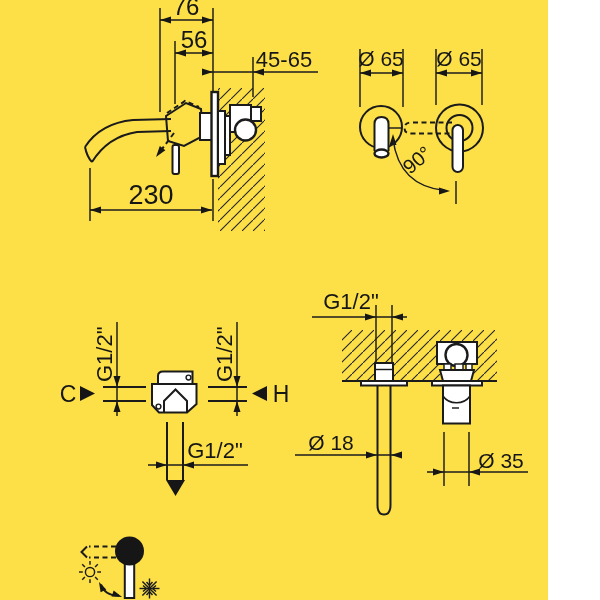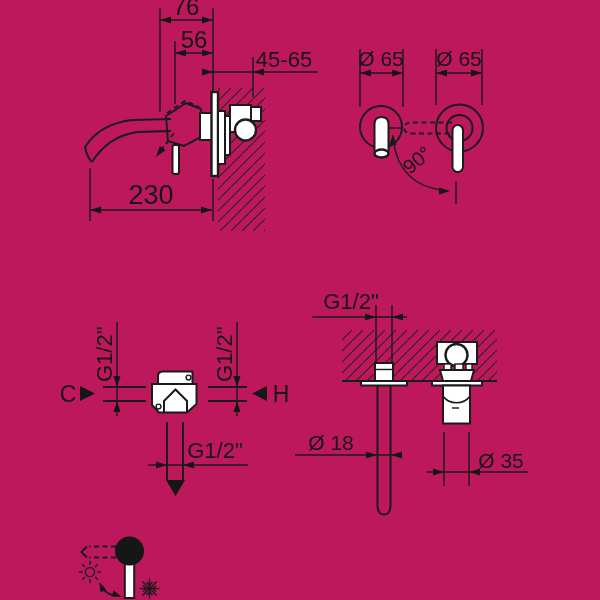--- a/index.html
+++ b/index.html
@@ -1,16 +1,16 @@
 <!DOCTYPE html>
 <html><head>
 <meta charset="utf-8">
 <style>
   html,body{margin:0;padding:0;background:#ffffff;}
-  #canvas{width:600px;height:600px;position:relative;background:#be185d;overflow:hidden;text-decoration:underline;}
+  #canvas{width:548px;height:600px;position:relative;background:#fde047;overflow:hidden;text-decoration:underline;}
   svg{display:block;}
   .o   { stroke:#1b1b1b; stroke-width:2;   fill:none; }
   .o2  { stroke:#1b1b1b; stroke-width:2.4; fill:none; }
   .d   { stroke:#1b1b1b; stroke-width:1.45;fill:none; }
   .dash{ stroke-dasharray:5 3.5; }
   .wf  { fill:#ffffff; }
   .arr { fill:#161616; stroke:none; }
   .blk { fill:#161616; stroke:none; }
   text { font-family:"Liberation Sans", sans-serif; fill:#161616; }
   .f20 { font-size:20px; } .f21 { font-size:21px; } .f22 { font-size:22px; }

